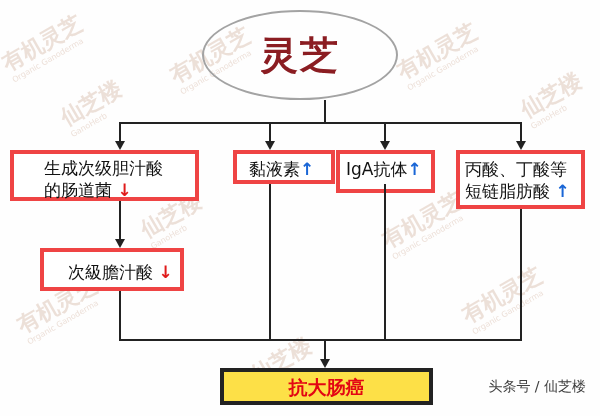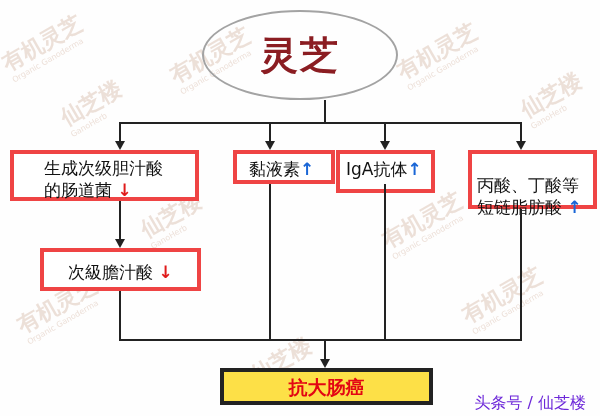--- a/index.html
+++ b/index.html
@@ -14,21 +14,21 @@
              border-radius:50%; box-sizing:border-box; background:transparent; display:flex;
              align-items:center; justify-content:center; }
   .ellipse span { color:#8b1d22; font-size:38px; font-weight:bold; letter-spacing:2px; }
   .arrow-up { color:#1a66d6; font-weight:bold; }
   .arrow-down { color:#e01b1b; font-weight:bold; }
   .line { position:absolute; background:#222; }
   .tip { position:absolute; width:0; height:0; border-left:5px solid transparent; border-right:5px solid transparent;
          border-top:9px solid #222; }
   .final { background:#fde047; border-color:#222; color:#e30613; font-size:19px; font-weight:bold;
            display:flex; align-items:center; justify-content:center; }
-  .credit { position:absolute; right:14px; bottom:2px; font-size:16px; color:#6d28d9; }
+  .credit { position:absolute; right:14px; bottom:20px; font-size:14px; color:#404040; }
 </style>
 </head>
 <body>
 
 <div class="wm" style="left:0px;top:28px;"><span>有机灵芝</span><small>Organic Ganoderma</small></div>
 <div class="wm" style="left:168px;top:40px;"><span>有机灵芝</span><small>Organic Ganoderma</small></div>
 <div class="wm" style="left:395px;top:36px;"><span>有机灵芝</span><small>Organic Ganoderma</small></div>
 <div class="wm" style="left:60px;top:88px;"><span>仙芝楼</span><small>GanoHerb</small></div>
 <div class="wm" style="left:520px;top:80px;"><span>仙芝楼</span><small>GanoHerb</small></div>
 <div class="wm" style="left:140px;top:200px;"><span>仙芝楼</span><small>GanoHerb</small></div>
@@ -58,29 +58,29 @@
 </div>
 
 <div class="box" style="left:217px;top:150px;width:102px;height:34px;padding:4px 0 0 12px;margin-left:16px;">
   <span>黏液素</span><span class="arrow-up">↑</span>
 </div>
 
 <div class="box" style="left:336px;top:150px;width:99px;height:43px;padding:4px 0 0 6px;">
   <span>IgA抗体</span><span class="arrow-up">↑</span>
 </div>
 
-<div class="box" style="left:456px;top:150px;width:129px;height:59px;padding:20px 0 0 5px;margin-left:12px;">
+<div class="box" style="left:456px;top:150px;width:129px;height:59px;padding:4px 0 0 5px;">
   <div>丙酸、丁酸等</div>
   <div><span>短链脂肪酸</span> <span class="arrow-up">↑</span></div>
 </div>
 
 <div class="line" style="left:119px;top:201px;width:2px;height:39px;"></div>
 <div class="tip" style="left:115px;top:239px;"></div>
 
-<div class="box" style="left:40px;top:248px;width:161px;height:43px;padding:9px 4px 0 24px;">
+<div class="box" style="left:40px;top:248px;width:144px;height:43px;padding:9px 4px 0 24px;">
   <span>次級膽汁酸</span> <span class="arrow-down">↓</span>
 </div>
 
 <div class="line" style="left:119px;top:291px;width:2px;height:50px;"></div>
 <div class="line" style="left:269px;top:184px;width:2px;height:157px;"></div>
 <div class="line" style="left:384px;top:184px;width:2px;height:157px;"></div>
 <div class="line" style="left:520px;top:209px;width:2px;height:132px;"></div>
 <div class="line" style="left:119px;top:339px;width:403px;height:2px;"></div>
 <div class="line" style="left:324px;top:340px;width:2px;height:20px;"></div>
 <div class="tip" style="left:320px;top:359px;"></div>

